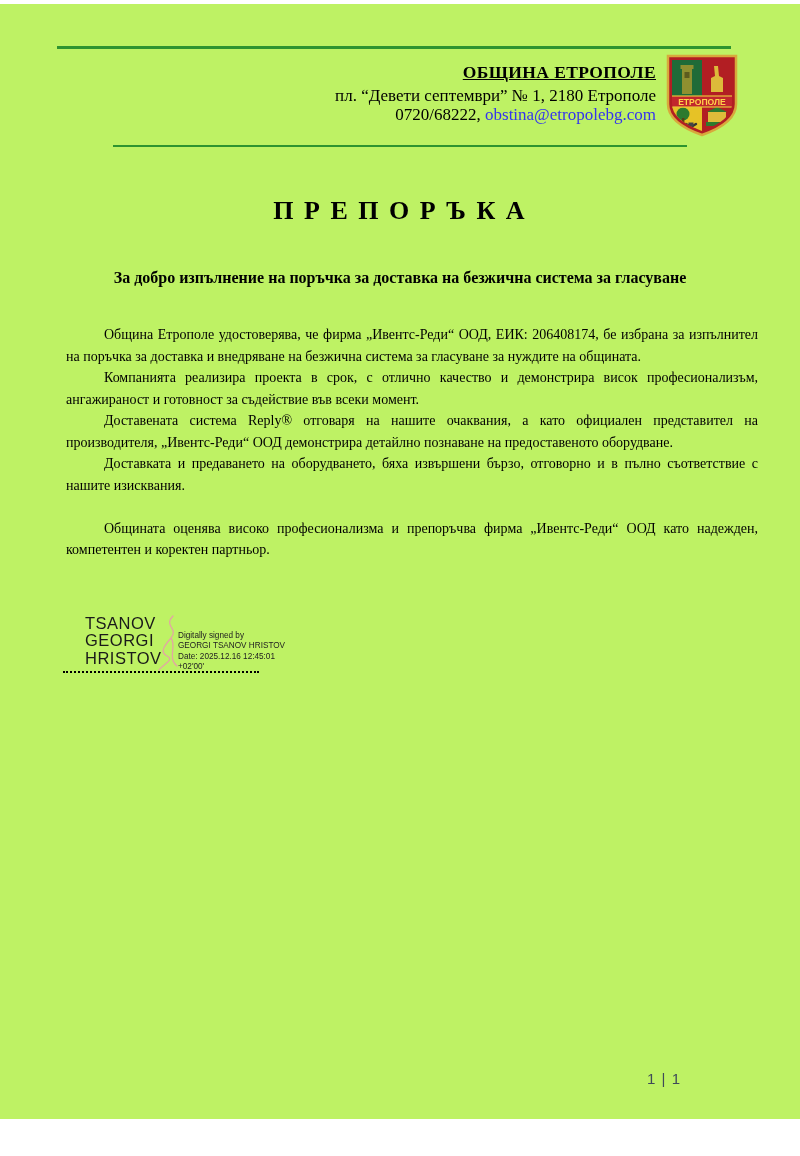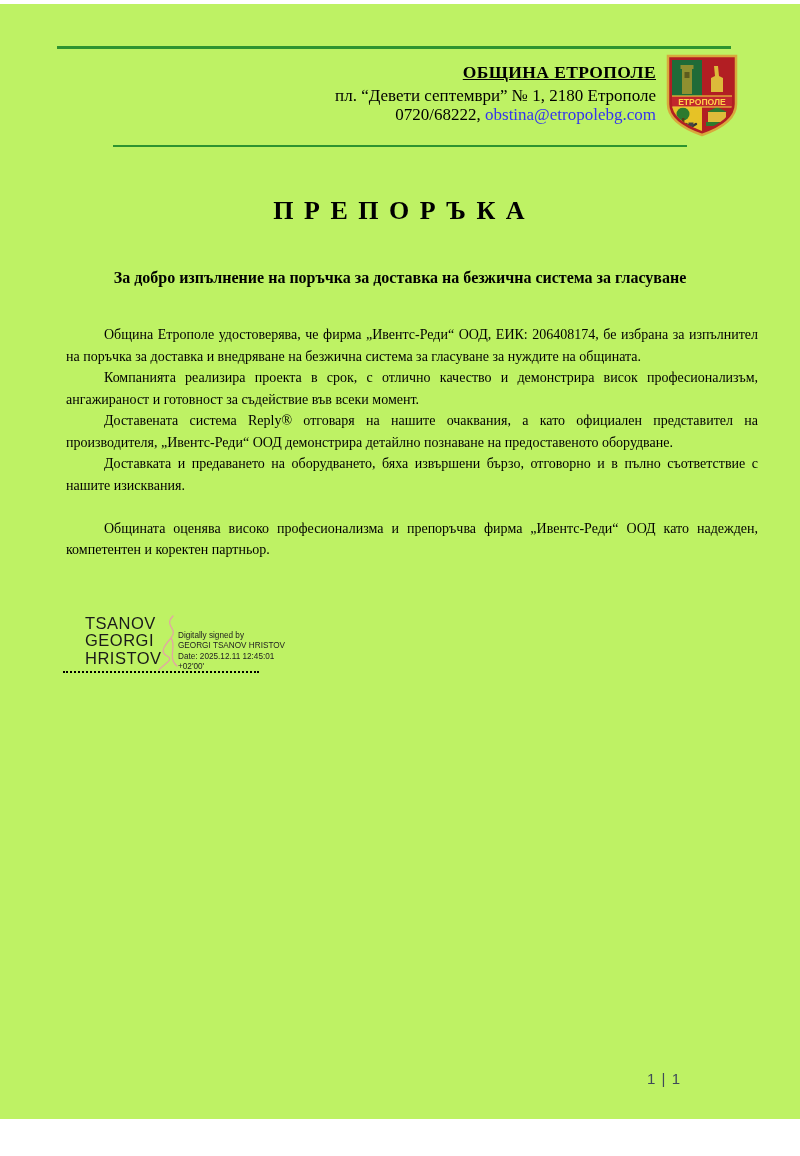--- a/index.html
+++ b/index.html
@@ -191,21 +191,21 @@
       <div>TSANOV</div>
       <div>GEORGI</div>
       <div>HRISTOV</div>
     </div>
     <svg class="sig-squiggle" viewBox="0 0 38 62">
       <path d="M20,4 C10,14 26,16 18,26 C12,33 6,40 14,44 C22,48 10,52 6,58 M18,26 C24,34 14,46 24,54" fill="none" stroke="#e2a7a2" stroke-width="1.3" stroke-linecap="round"></path>
     </svg>
     <div class="sig-details">
       <div>Digitally signed by</div>
       <div>GEORGI TSANOV HRISTOV</div>
-      <div>Date: 2025.12.11 12:45:01</div>
+      <div>Date: 2025.12.16 12:45:01</div>
       <div>+02'00'</div>
     </div>
     <div class="sig-dots"></div>
   </div>
 
   <div class="page-footer">1 | 1</div>
 
 </div>
 
 </body></html>

